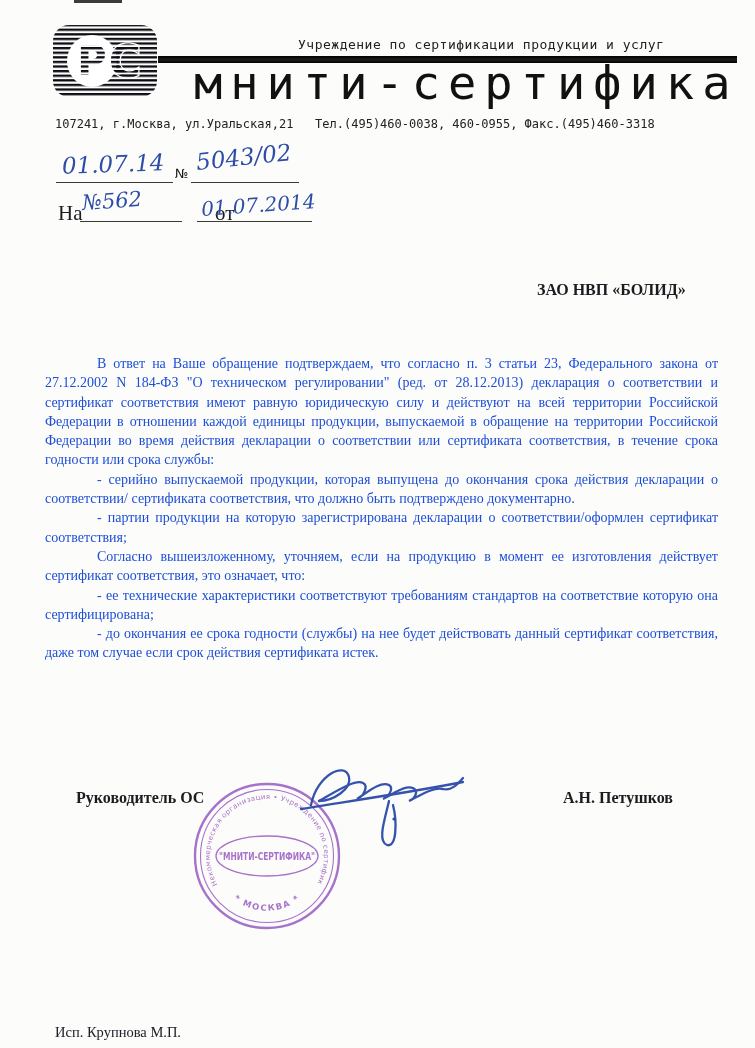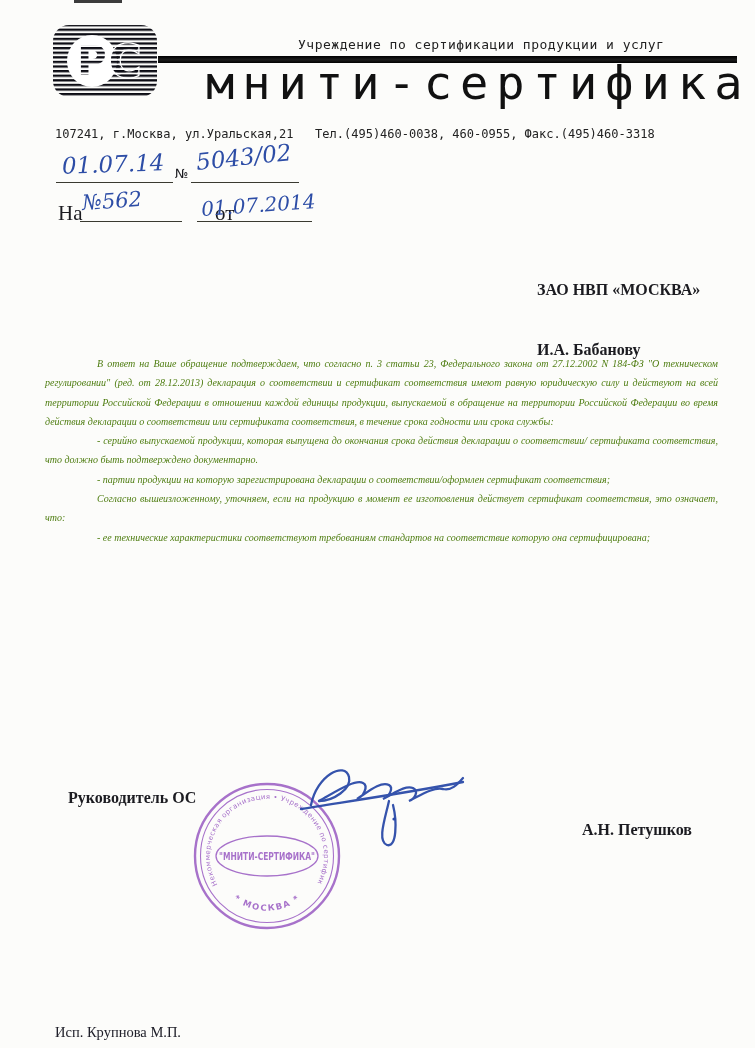--- a/index.html
+++ b/index.html
@@ -8,33 +8,33 @@
     background:#fcfcfa;overflow:hidden;
     font-family:"Liberation Serif", serif;color:#1b1b20;
   }
   .abs{position:absolute;}
   
   .scan-mark{left:74px;top:0;width:48px;height:3px;background:#1a1a1a;opacity:.85;}
   .tagline{left:298px;top:37px;font-family:"DejaVu Sans Mono", monospace;
     font-size:13px;letter-spacing:.5px;color:#222;white-space:pre;}
   .bar{left:158px;top:56px;width:579px;height:7px;
     background:linear-gradient(180deg,#000 0%,#1c1c1c 55%,#000 100%);}
-  .company-title{left:206px;top:58px;font-family:"DejaVu Sans Mono", monospace;
+  .company-title{left:194px;top:58px;font-family:"DejaVu Sans Mono", monospace;
     font-size:47px;letter-spacing:8px;color:#111;white-space:pre;line-height:1.05;}
-  .contact-line{left:55px;top:127px;font-family:"DejaVu Sans Mono", monospace;
+  .contact-line{left:55px;top:117px;font-family:"DejaVu Sans Mono", monospace;
     font-size:12px;color:#222;white-space:pre;}
   
   .hand{font-family:"DejaVu Serif", serif;font-style:italic;color:#2d4da6;white-space:pre;}
   .ref-label{font-size:21px;color:#1b1b20;}
   .ref-line{border-bottom:1.4px solid #3a3a30;height:0;}
   
   .addressee{left:537px;top:240px;font-weight:bold;font-size:16px;line-height:20px;white-space:pre;}
   
-  .body-text{left:45px;top:354px;width:673px;font-size:10px;line-height:19.3px;
-    text-align:justify;color:#4d7c0f;font-style:italic;}
+  .body-text{left:45px;top:354px;width:673px;font-size:14px;line-height:19.3px;
+    text-align:justify;color:#1d4ed8;}
   .body-text p{margin:0;text-indent:52px;}
   
   .sig-label{font-weight:bold;font-size:16px;white-space:pre;}
   
   .footer{left:55px;top:980px;font-size:14.5px;line-height:21px;white-space:pre;color:#20202a;}
   svg text{font-family:"DejaVu Sans", sans-serif;}
 </style>
 </head>
 <body>
 
@@ -66,34 +66,34 @@
   <div class="abs ref-line" style="left:191px;top:182px;width:108px;"></div>
 
   <div class="abs ref-label" style="left:58px;top:201px;">На</div>
   <div class="abs hand" style="left:82px;top:189px;font-size:21px;transform:rotate(-4deg);">№562</div>
   <div class="abs ref-line" style="left:80px;top:221px;width:102px;"></div>
   <div class="abs ref-label" style="left:175px;top:201px;margin-left:40px;">от</div>
   <div class="abs hand" style="left:201px;top:193px;font-size:20px;transform:rotate(-4deg);">01.07.2014</div>
   <div class="abs ref-line" style="left:197px;top:221px;width:115px;"></div>
 
   <div class="abs addressee">
-    <div>ЗАО НВП «МОСКВА»</div>
-    <div>И.А. Бабанову</div>
+    <div>ЗАО НВП «БОЛИД»</div>
   </div>
 
   <div class="abs body-text">
     <p>В ответ на Ваше обращение подтверждаем, что согласно п. 3 статьи 23, Федерального закона от 27.12.2002 N 184-ФЗ "О техническом регулировании" (ред. от 28.12.2013) декларация о соответствии и сертификат соответствия имеют равную юридическую силу и действуют на всей территории Российской Федерации в отношении каждой единицы продукции, выпускаемой в обращение на территории Российской Федерации во время действия декларации о соответствии или сертификата соответствия, в течение срока годности или срока службы:</p>
     <p>- серийно выпускаемой продукции, которая выпущена до окончания срока действия декларации о соответствии/ сертификата соответствия, что должно быть подтверждено документарно.</p>
     <p>- партии продукции на которую зарегистрирована декларации о соответствии/оформлен сертификат соответствия;</p>
     <p>Согласно вышеизложенному, уточняем, если на продукцию в момент ее изготовления действует сертификат соответствия, это означает, что:</p>
     <p>- ее технические характеристики соответствуют требованиям стандартов на соответствие которую она сертифицирована;</p>
+    <p>- до окончания ее срока годности (службы) на нее будет действовать данный сертификат соответствия, даже  том случае если срок действия сертификата истек.</p>
   </div>
 
-  <div class="abs sig-label" style="left:68px;top:789px;">Руководитель ОС</div>
-  <div class="abs sig-label" style="left:582px;top:789px;margin-top:32px;">А.Н. Петушков</div>
+  <div class="abs sig-label" style="left:76px;top:789px;">Руководитель ОС</div>
+  <div class="abs sig-label" style="left:563px;top:789px;">А.Н. Петушков</div>
 
   <svg class="abs" style="left:191px;top:780px;opacity:.88;" width="152" height="152" viewBox="0 0 152 152">
     <g stroke="#9c5fc4" fill="none">
       <circle cx="76" cy="76" r="72" stroke-width="2.4"></circle>
       <circle cx="76" cy="76" r="66.5" stroke-width="1.1"></circle>
       <ellipse cx="76" cy="76" rx="51" ry="20" stroke-width="1.3"></ellipse>
     </g>
     <defs>
       <path id="ringTop" d="M 26.6 104.5 A 57 57 0 1 1 125.4 104.5" fill="none"></path>
       <path id="ringBottom" d="M 30 105 A 54 54 0 0 0 122 105" fill="none"></path>

